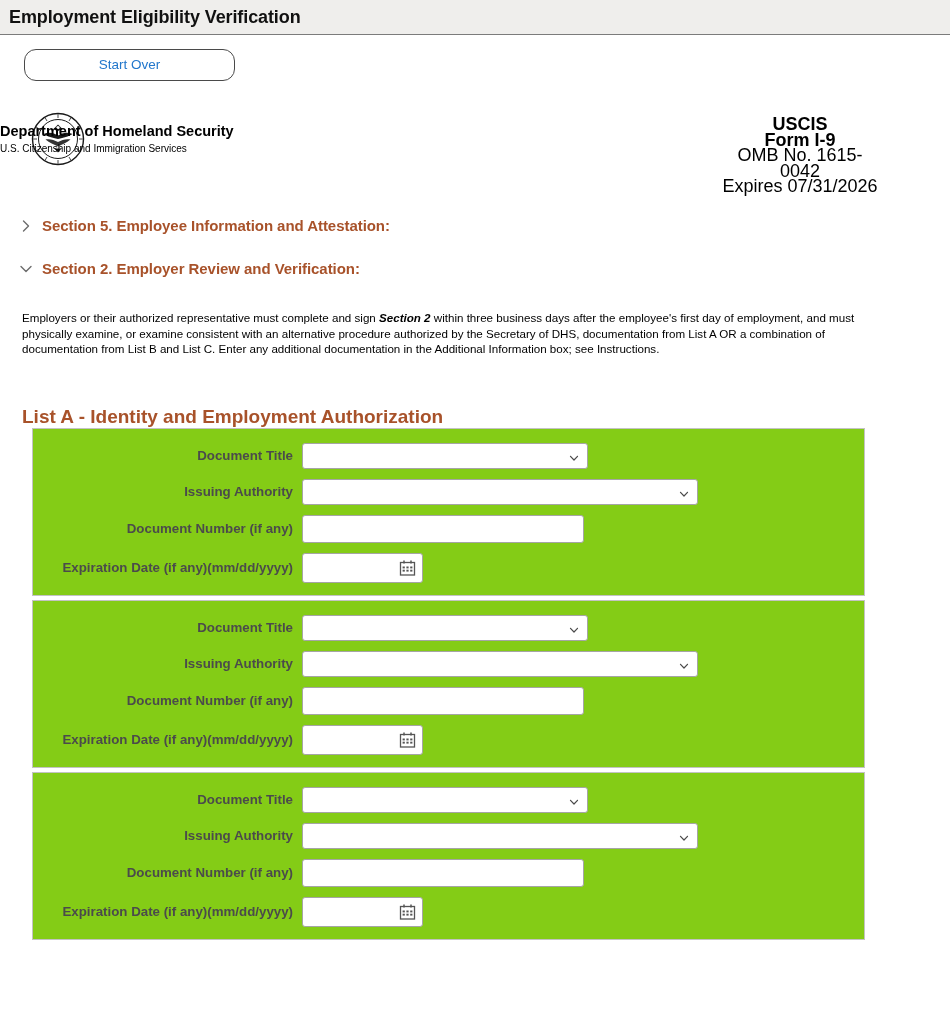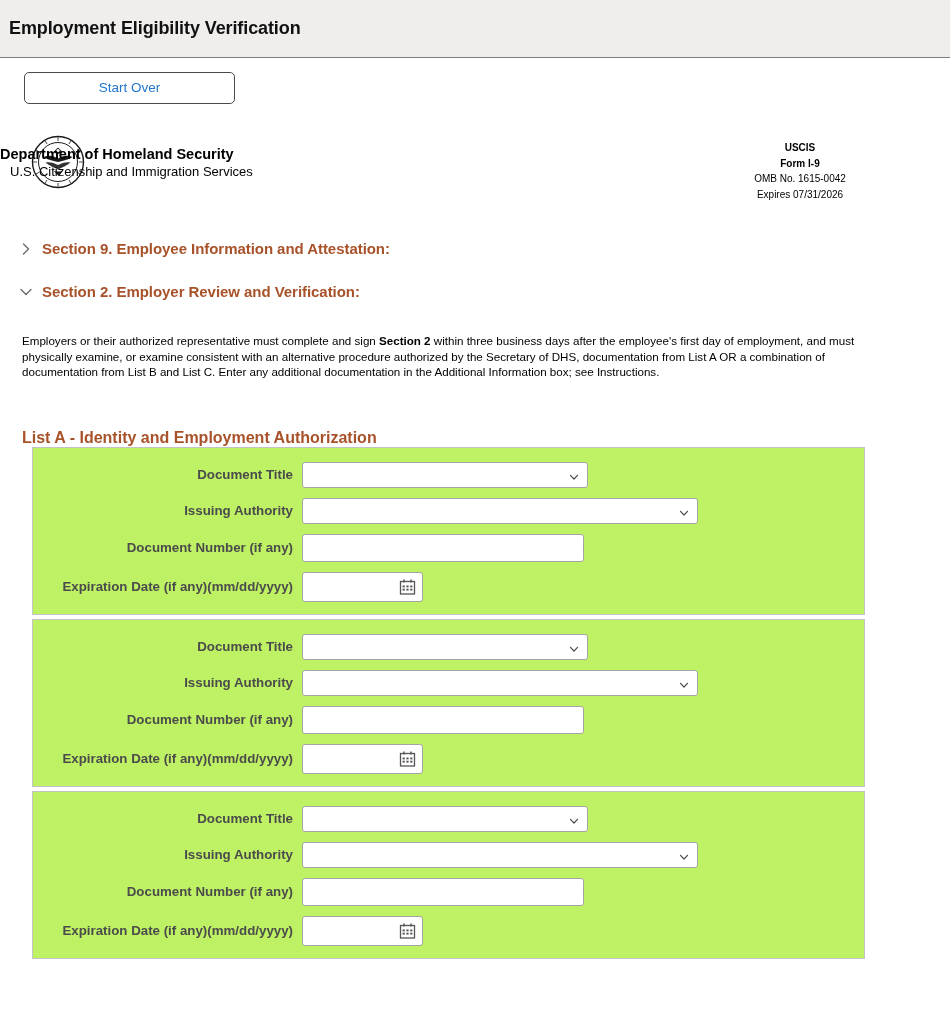--- a/index.html
+++ b/index.html
@@ -12,21 +12,21 @@
   }
   body {
     width: 950px;
     height: 1026px;
     overflow: hidden;
     position: relative;
   }
 
   
   .titlebar {
-    height: 58px;
+    height: 35px;
     background: #efeeec;
     border-bottom: 1px solid #7b7b7b;
     display: flex;
     align-items: center;
     padding-left: 9px;
   }
   .titlebar-text {
     font-size: 18px;
     font-weight: bold;
     color: #111111;
@@ -35,21 +35,21 @@
 
   
   .toolbar {
     padding: 14px 0 0 24px;
   }
   .btn-startover {
     width: 211px;
     height: 32px;
     background: #ffffff;
     border: 1px solid #4a4a4a;
-    border-radius: 5px;
+    border-radius: 12px;
     color: #2277cc;
     font-size: 13.5px;
     font-family: "Liberation Sans", sans-serif;
     cursor: pointer;
     display: block;
     line-height: 30px;
     text-align: center;
     padding: 0;
   }
 
@@ -74,31 +74,30 @@
     text-align: left;
     width: 925px;
   }
   .dhs-title {
     font-size: 14.5px;
     font-weight: bold;
     color: #000000;
     line-height: 18px;
   }
   .dhs-sub {
-    font-size: 13px;
+    font-size: 10px;
     color: #000000;
     line-height: 17px;
-    padding-left: 10px;
   }
   .uscis-block {
     position: absolute;
     right: 70px;
     top: 8px;
     text-align: center;
-    font-size: 10px;
+    font-size: 18px;
     color: #000000;
     line-height: 15.5px;
     width: 160px;
   }
   .uscis-block .b { font-weight: bold; }
 
   
   .section-head {
     display: flex;
     align-items: center;
@@ -124,37 +123,37 @@
   }
 
   
   .instructions {
     margin: 33px 66px 0 22px;
     font-size: 11.6px;
     line-height: 15.5px;
     color: #000000;
     text-align: left;
   }
-  .instructions b { font-weight: bold; }
+  .instructions b { font-weight: bold; font-style: italic; }
 
   
   .list-heading {
     margin: 49px 0 0 22px;
-    font-size: 16px;
+    font-size: 19px;
     font-weight: bold;
     color: #a8522a;
   }
 
   
   .doc-group {
     margin: 0 0 0 32px;
     width: 833px;
     border: 1px solid #c3c3c3;
     padding: 14px 16px 12px 0;
-    background: #bef264;
+    background: #84cc16;
   }
   .doc-group + .doc-group { margin-top: 4px; }
 
   .field-row {
     display: flex;
     align-items: center;
     margin-bottom: 10px;
   }
   .field-row:last-child { margin-bottom: 0; }
 
@@ -292,21 +291,21 @@
   </div>
 
 </div>
 
 <div class="section-head s1">
   <span class="chev">
     <svg width="16" height="16" viewBox="0 0 16 16">
       <path d="M5.5 3 L10.5 8 L5.5 13" fill="none" stroke="#6c6c6c" stroke-width="1.4" stroke-linecap="round" stroke-linejoin="round"></path>
     </svg>
   </span>
-  <span class="section-title">Section 9. Employee Information and Attestation:</span>
+  <span class="section-title">Section 5. Employee Information and Attestation:</span>
 </div>
 
 <div class="section-head s2">
   <span class="chev">
     <svg width="16" height="16" viewBox="0 0 16 16">
       <path d="M3 5.5 L8 10.5 L13 5.5" fill="none" stroke="#6c6c6c" stroke-width="1.4" stroke-linecap="round" stroke-linejoin="round"></path>
     </svg>
   </span>
   <span class="section-title">Section 2. Employer Review and Verification:</span>
 </div>

